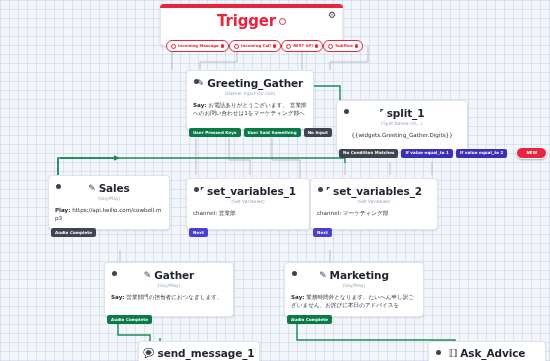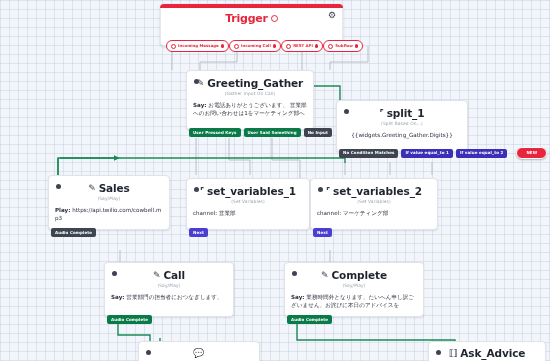--- a/index.html
+++ b/index.html
@@ -71,21 +71,21 @@
   #trigger{
     position:absolute;left:160px;top:4px;width:181px;height:40px;
     background:#fff;border:1px solid #e6e8ee;border-radius:4px;
     box-shadow:0 1px 3px rgba(30,40,70,.16);
   }
   #trigger .bar{
     position:absolute;left:-1px;right:-1px;top:-1px;height:3.5px;
     background:#e8253c;border-radius:4px 4px 0 0;
   }
   #trigger .t-title{
-    text-align:center;font-size:11px;font-weight:bold;color:#e8253c;
+    text-align:center;font-size:15px;font-weight:bold;color:#e8253c;
     margin-top:7px;letter-spacing:-.2px;
     display:flex;align-items:center;justify-content:center;gap:3px;
   }
   #trigger .t-title .info{
     width:5px;height:5px;border:.8px solid #e8253c;border-radius:50%;
     display:inline-block;
   }
   #trigger .gear{
     position:absolute;right:6px;top:6px;color:#3d4355;font-size:9px;line-height:1;
   }
@@ -274,54 +274,55 @@
     <div class="pills">
       <span class="pill blue">Next</span>
     </div>
   </div>
 
   <div class="widget" style="left:104px;top:262px;width:130px;height:55px;">
     <div class="w-top">
       <span class="dot"></span>
       <span class="w-title">
         <span class="glyph">✎</span>
-        <span>Call</span>
+        <span>Gather</span>
       </span>
     </div>
     <div class="w-sub">(Say/Play)</div>
     <div class="w-body">
       <b>Say:</b><span> 営業部門の担当者におつなぎします。</span>
     </div>
     <div class="pills">
       <span class="pill green">Audio Complete</span>
     </div>
   </div>
 
   <div class="widget" style="left:284px;top:262px;width:140px;height:55px;">
     <div class="w-top">
       <span class="dot"></span>
       <span class="w-title">
         <span class="glyph">✎</span>
-        <span>Complete</span>
+        <span>Marketing</span>
       </span>
     </div>
     <div class="w-sub">(Say/Play)</div>
     <div class="w-body">
       <b>Say:</b><span> 業務時間外となります。たいへん申し訳ございません。お詫びに本日のアドバイスを</span>
     </div>
     <div class="pills">
       <span class="pill green">Audio Complete</span>
     </div>
   </div>
 
   <div class="widget" style="left:138px;top:341px;width:122px;height:24px;">
     <div class="bare-title">
       <span class="dot"></span>
       <span class="w-title">
         <span class="glyph">💬</span>
+        <span>send_message_1</span>
       </span>
     </div>
   </div>
 
   <div class="widget" style="left:428px;top:341px;width:118px;height:24px;">
     <div class="bare-title">
       <span class="dot"></span>
       <span class="w-title">
         <span class="glyph">⟦⟧</span>
         <span>Ask_Advice</span>

